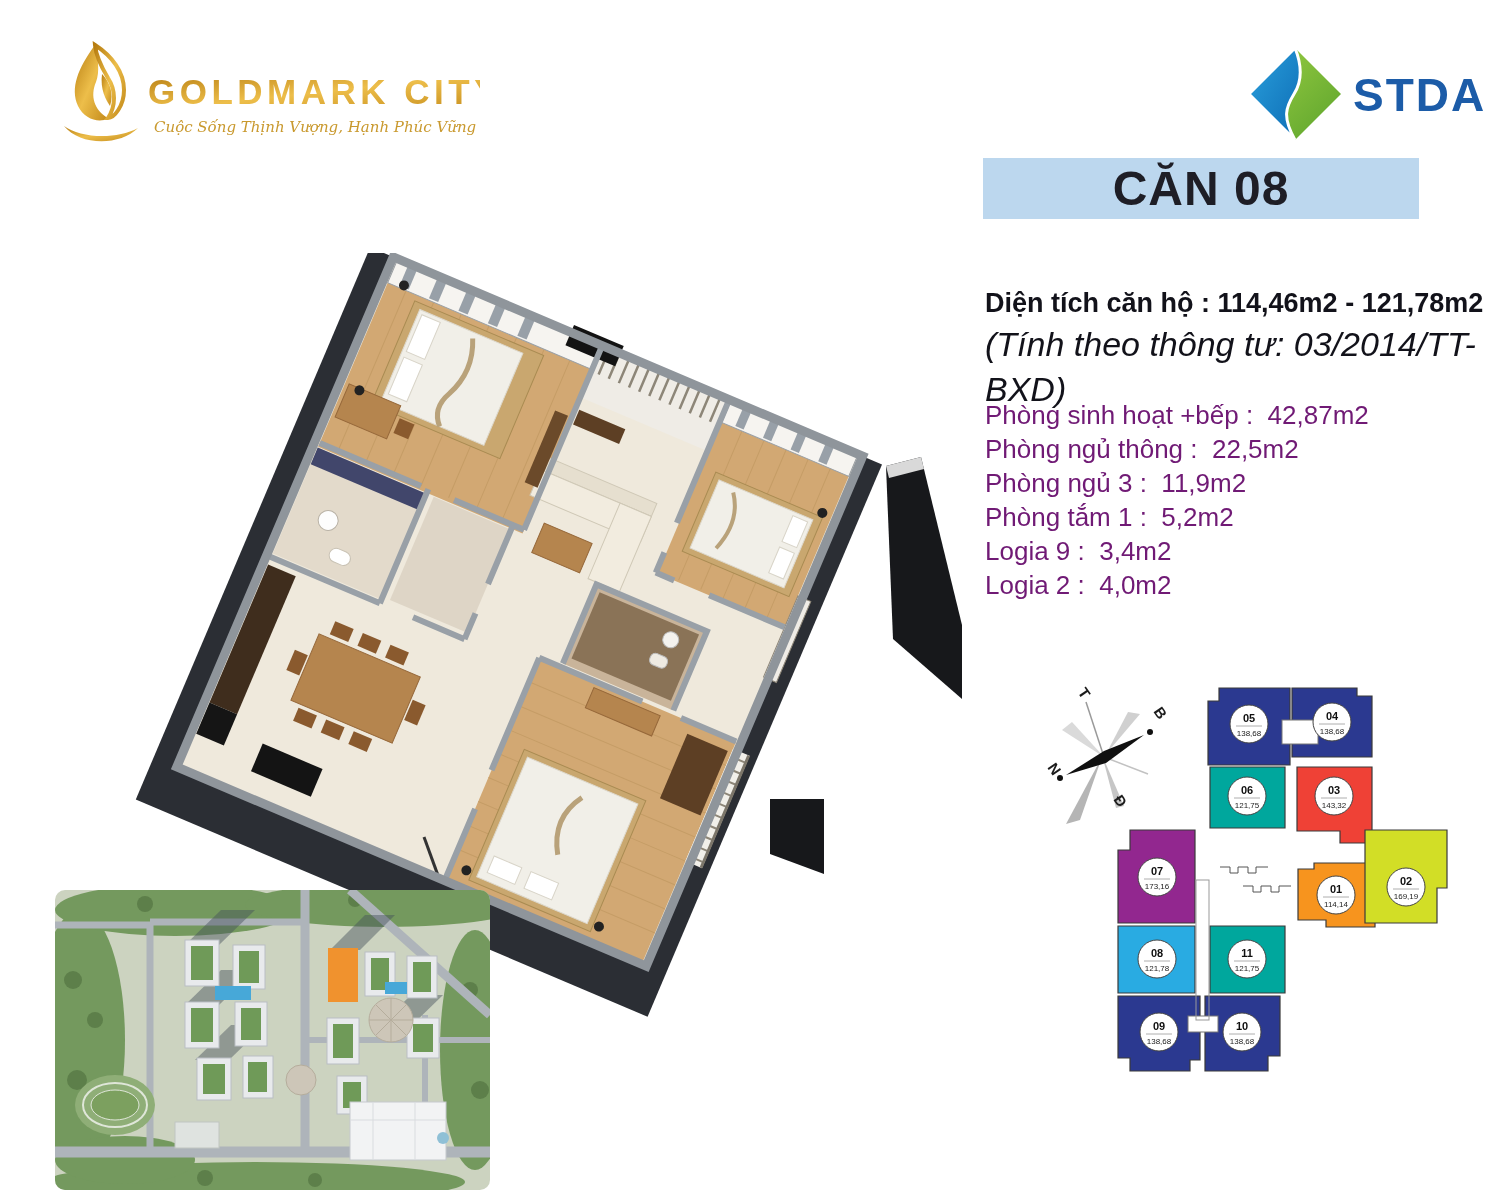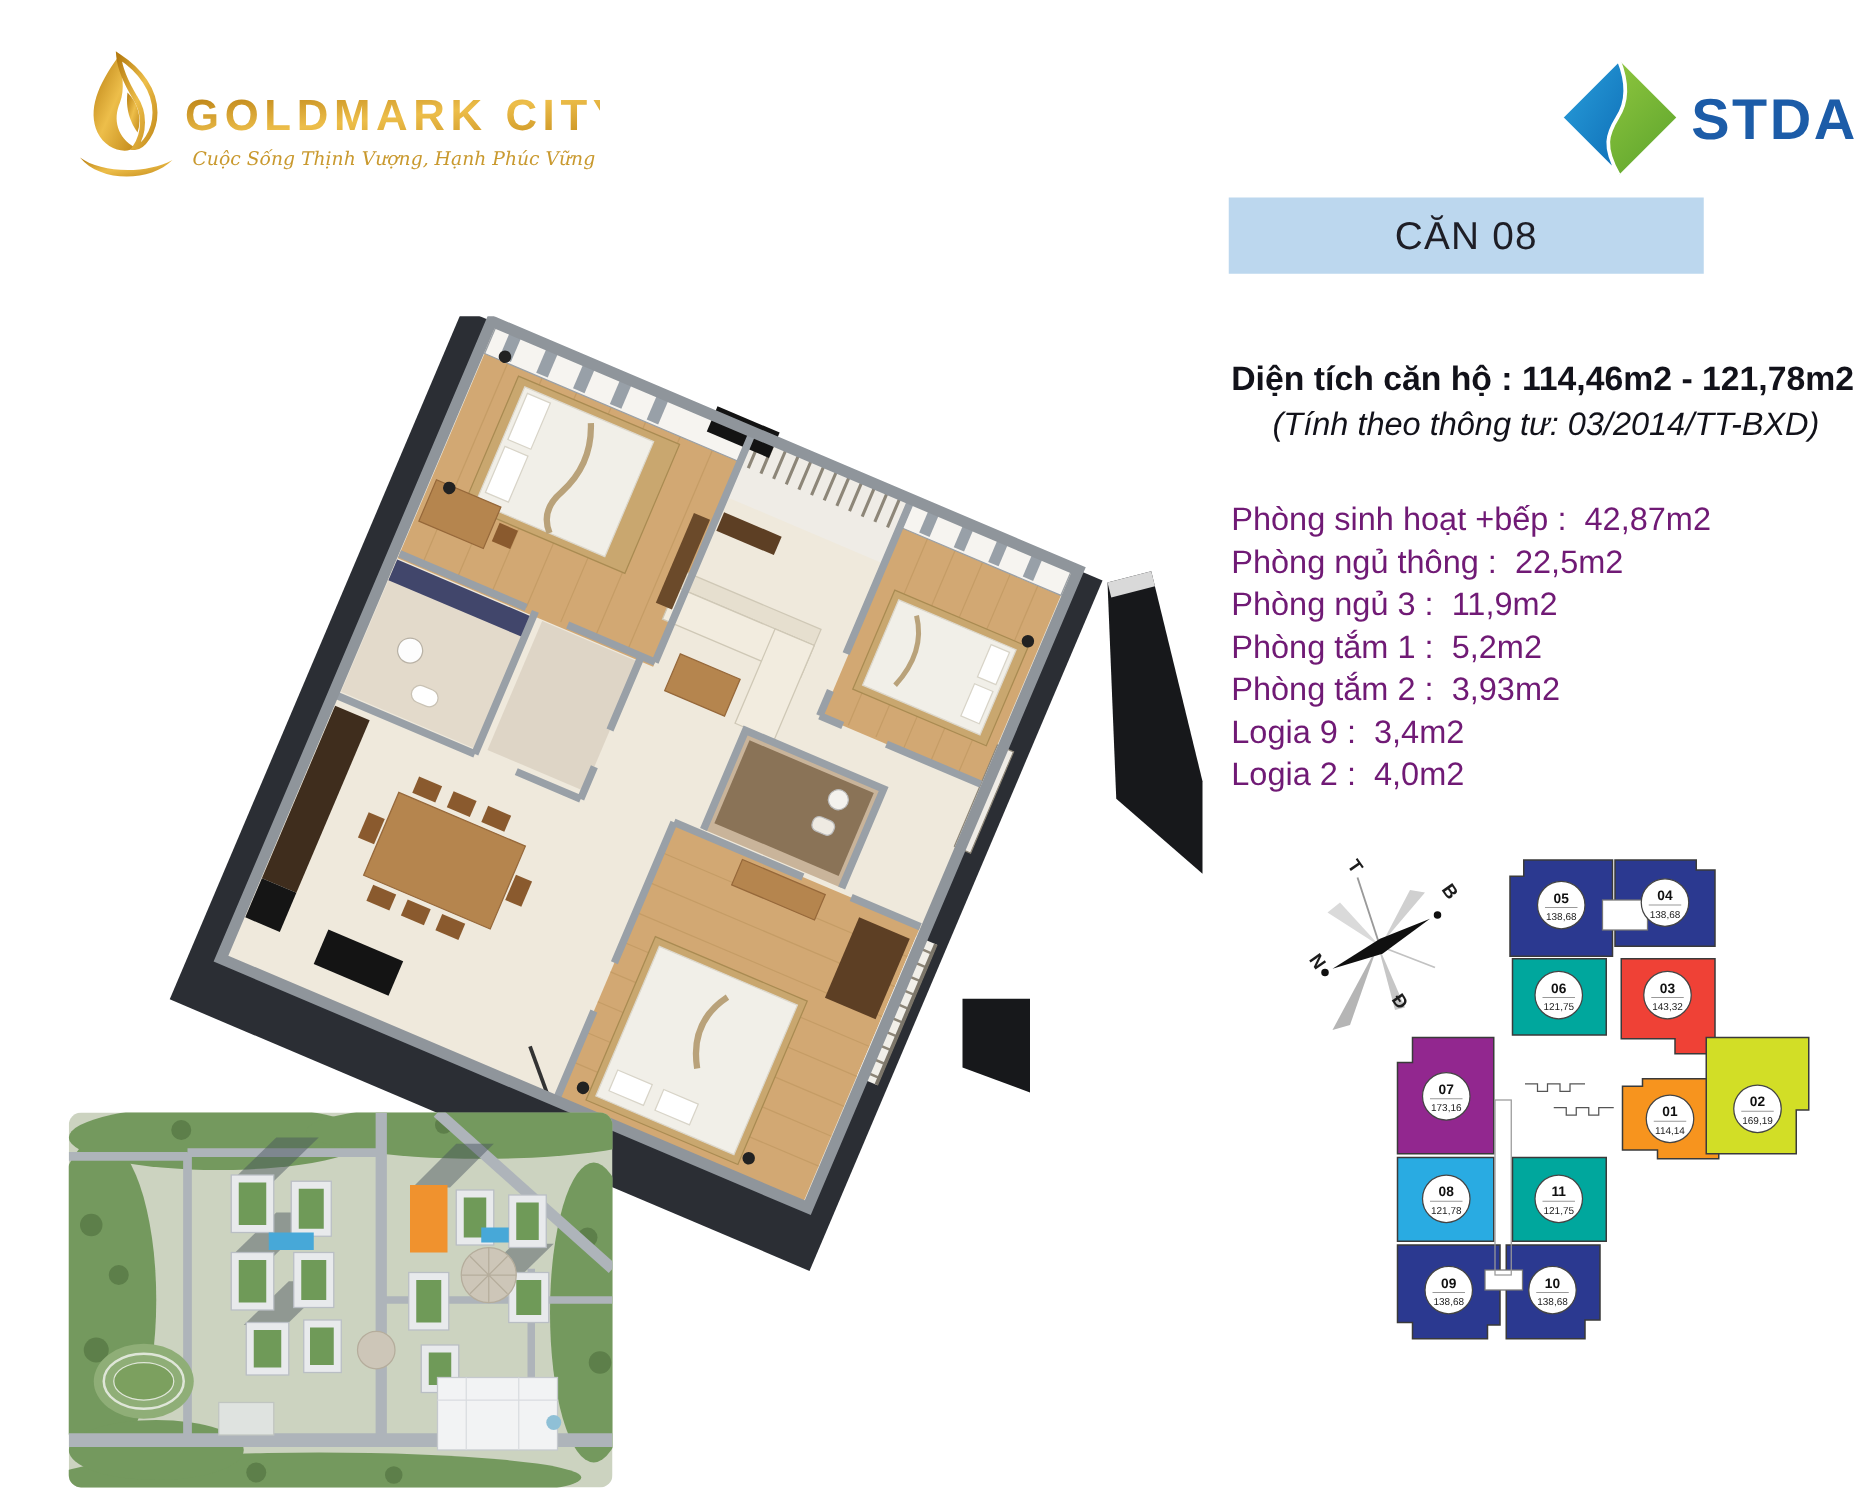--- a/index.html
+++ b/index.html
@@ -1,24 +1,24 @@
 <!DOCTYPE html>
 <html><head>
 <meta charset="utf-8">
 <style>
   html,body{margin:0;padding:0;background:#ffffff;}
   #page{position:relative;width:1501px;height:1200px;background:#fff;overflow:hidden;
         font-family:"Liberation Sans","DejaVu Sans",sans-serif;}
   svg{position:absolute;display:block;}
-  .banner{position:absolute;left:983px;top:158px;width:380px;height:61px;background:#BCD7EE;
+  .banner{position:absolute;left:983px;top:158px;width:436px;height:61px;background:#BCD7EE;
           display:flex;align-items:center;justify-content:center;
-          font-size:31px;font-weight:normal;color:#1e1e26;letter-spacing:1px;}
+          font-size:48px;font-weight:bold;color:#1e1e26;letter-spacing:1px;}
   .area-block{position:absolute;left:985px;top:286px;color:#12121a;line-height:1.32;}
   .area-title{font-size:27px;font-weight:bold;}
-  .area-sub{font-size:26px;font-style:italic;margin-left:33px;}
+  .area-sub{font-size:34px;font-style:italic;}
   .room-list{position:absolute;left:985px;top:398px;color:#701a75;font-size:26px;line-height:34px;}
   .room-line{white-space:pre;}
   .u-num{font-size:11px;font-weight:bold;fill:#101010;text-anchor:middle;}
   .u-area{font-size:8px;fill:#222;text-anchor:middle;}
   .compass-label{font-size:15px;font-weight:bold;fill:#1c1c1c;text-anchor:middle;}
   .wall{stroke:#99a0a7;stroke-width:6;fill:none;stroke-linecap:butt;}
   .plank{stroke:#c29a63;stroke-width:1;opacity:.8;}
 </style>
 </head>
 <body>
@@ -66,21 +66,20 @@
   <div class="area-block">
     <div class="area-title">Diện tích căn hộ : 114,46m2 - 121,78m2</div>
     <div class="area-sub">(Tính theo thông tư: 03/2014/TT-BXD)</div>
   </div>
 
   <div class="room-list">
       <div class="room-line">Phòng sinh hoạt +bếp :  42,87m2</div>
       <div class="room-line">Phòng ngủ thông :  22,5m2</div>
       <div class="room-line">Phòng ngủ 3 :  11,9m2</div>
       <div class="room-line">Phòng tắm 1 :  5,2m2</div>
-      <div class="room-line">Phòng tắm 2 :  3,93m2</div>
       <div class="room-line">Logia 9 :  3,4m2</div>
       <div class="room-line">Logia 2 :  4,0m2</div>
     </div>
 
   <svg style="left:55px;top:253px" width="915" height="770" viewBox="0 0 915 770">
     <g transform="translate(462,365) rotate(23)">
 
       <rect x="-272" y="-296" width="556" height="600" fill="#2b2e34" transform="translate(-8,12)"></rect>
 
       <rect x="-255" y="-284" width="510" height="554" fill="#efe9dc"></rect>

